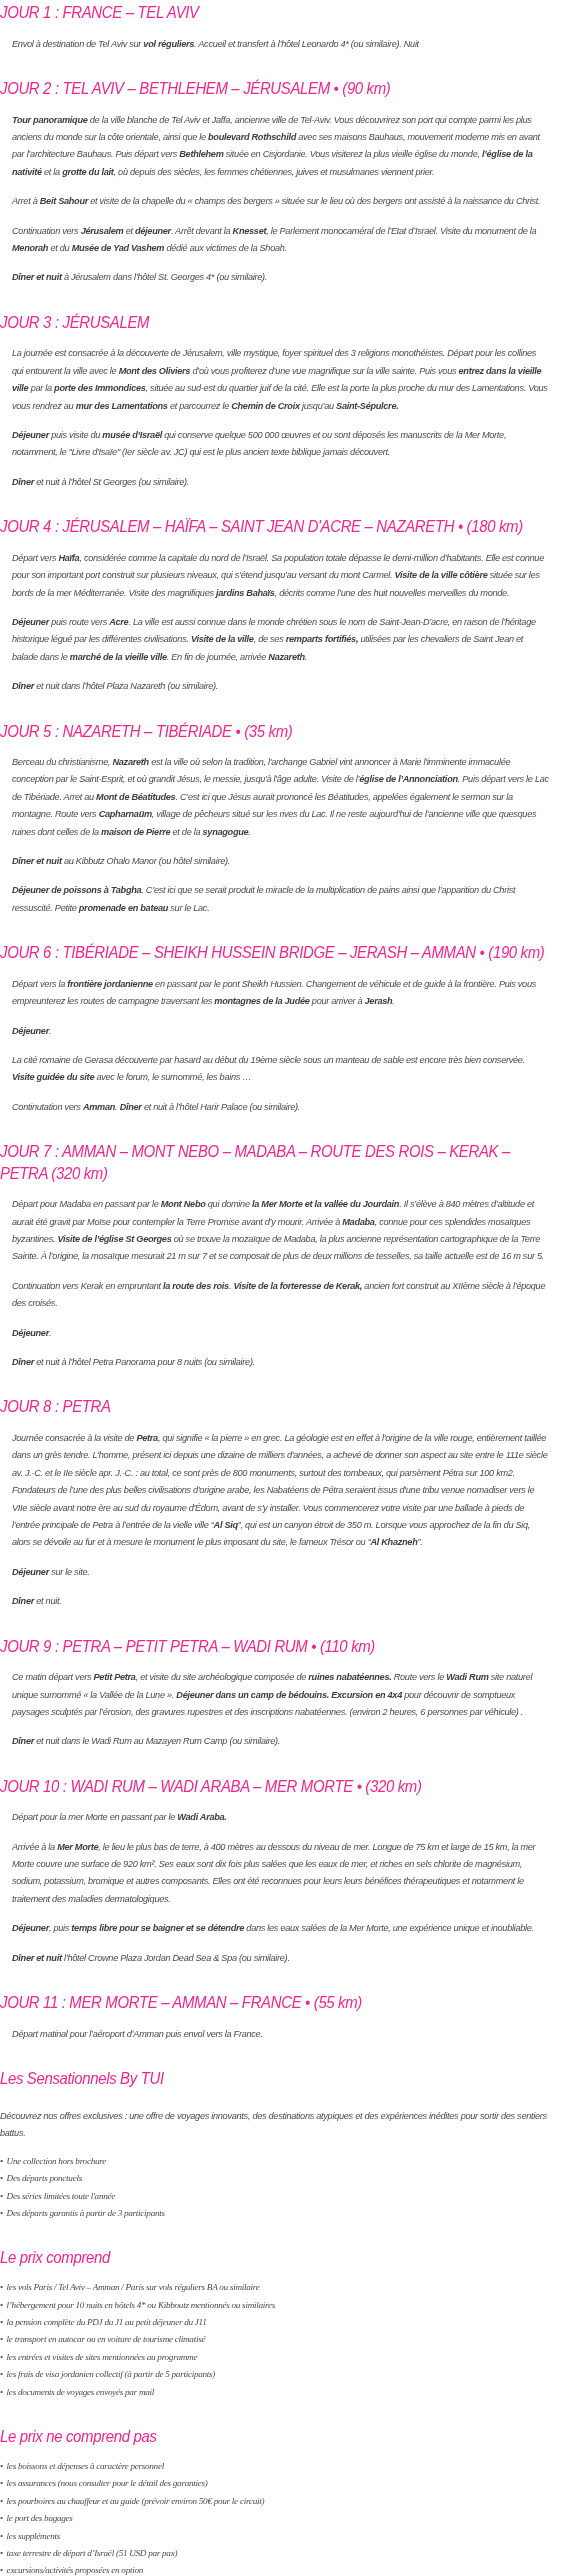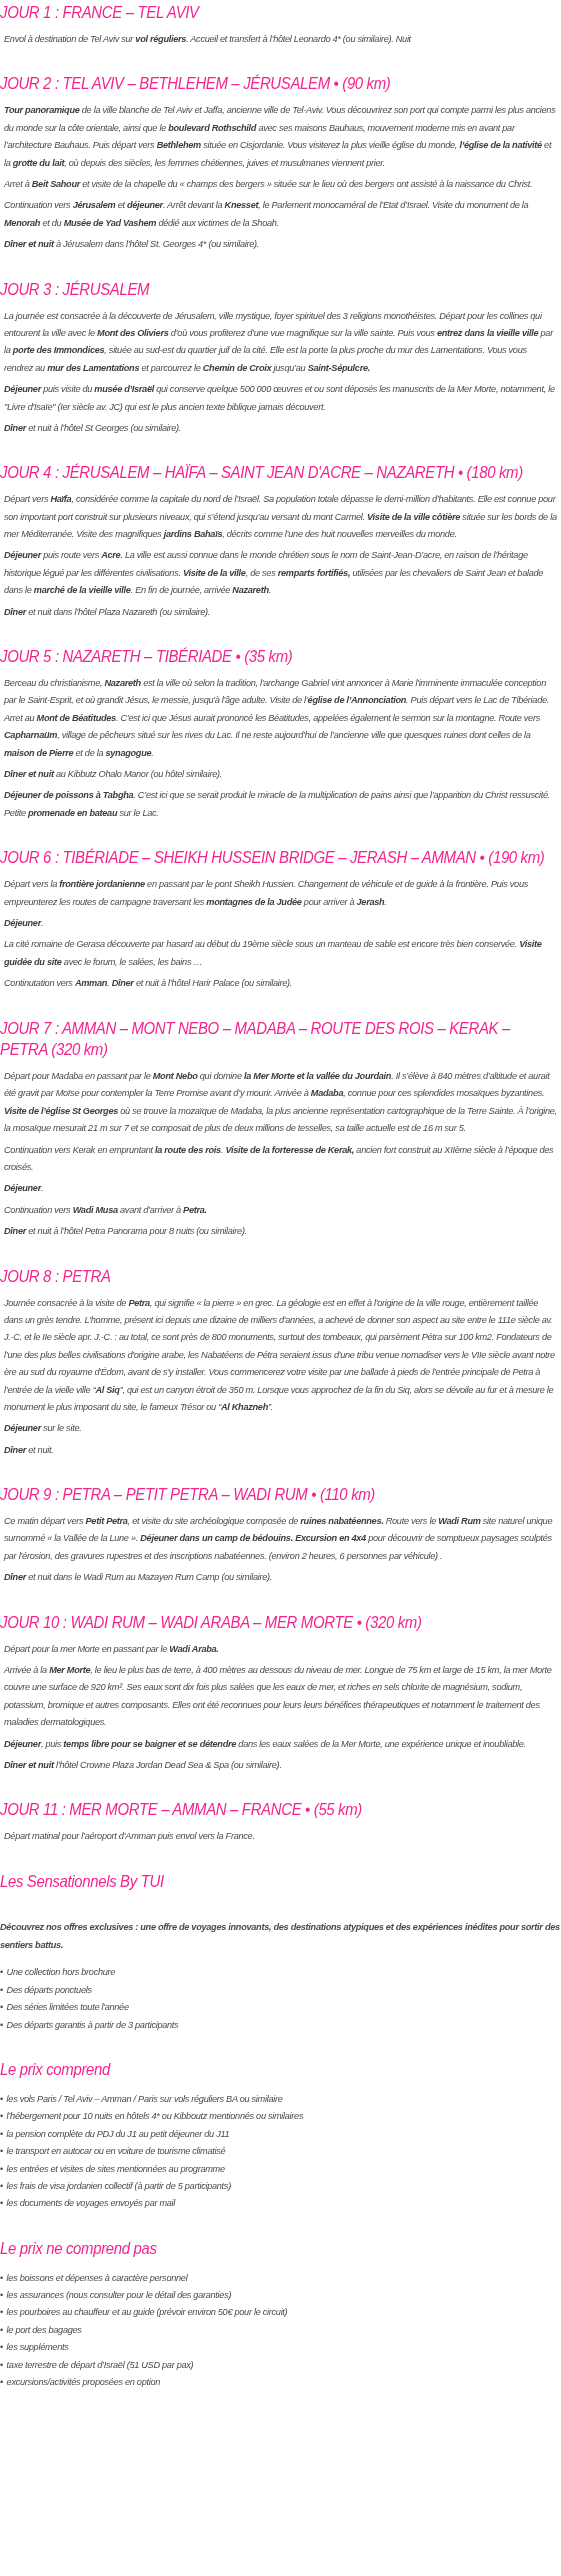--- a/index.html
+++ b/index.html
@@ -25,30 +25,31 @@
     width: 113%;
   }
   .section { margin-bottom: 25px; }
   .section.first { padding-top: 2.2px; }
   .body-text {
     font-size: 9.2px;
     line-height: 17.4px;
     margin: 7.4px 0 0 0;
     letter-spacing: -0.3px;
   }
-  .body-text p { margin: 4px; font-style: italic; }
+  .body-text p { margin: 12px; font-style: italic; }
   .body-text b { font-weight: bold; color: #3e3e3e; }
-  .intro { margin-top: 27px; font-weight: bold; }
+  .intro { margin-top: 18px; font-weight: normal; }
   ul.bullets {
     list-style: none;
     padding: 0;
     margin: 10.4px 0 0 0;
     font-size: 9.2px;
     line-height: 17.4px;
     letter-spacing: -0.3px;
+    font-family: Liberation Serif, serif;
   }
   ul.bullets li::before {
     content: "\2022";
     font-style: normal;
     margin-right: 3.7px;
     color: #4a4a4a;
   }
   .gap-after-intro { margin-top: 19px; }
 </style>
 </head>
@@ -94,31 +95,30 @@
           <p><span>Berceau du christianisme, </span><b>Nazareth</b><span> est la ville où selon la tradition, l'archange Gabriel vint annoncer à Marie l'imminente immaculée conception par le Saint-Esprit, et où grandit Jésus, le messie, jusqu'à l'âge adulte. Visite de l’</span><b>église de l’Annonciation</b><span>. Puis départ vers le Lac de Tibériade. Arret au </span><b>Mont de Béatitudes</b><span>. C’est ici que Jésus aurait prononcé les Béatitudes, appelées également le sermon sur la montagne. Route vers </span><b>Capharnaüm</b><span>, village de pêcheurs situé sur les rives du Lac. Il ne reste aujourd’hui de l’ancienne ville que quesques ruines dont celles de la </span><b>maison de Pierre</b><span> et de la </span><b>synagogue</b><span>.</span></p>
           <p><b>Dîner et nuit</b><span> au Kibbutz Ohalo Manor (ou hôtel similaire).</span></p>
           <p><b>Déjeuner de poissons à Tabgha</b><span>. C’est ici que se serait produit le miracle de la multiplication de pains ainsi que l’apparition du Christ ressuscité. Petite </span><b>promenade en bateau</b><span> sur le Lac.</span></p>
         </div>
       </div>
       <div class="section">
         <h2 class="day-title">JOUR 6 : TIBÉRIADE – SHEIKH HUSSEIN BRIDGE – JERASH – AMMAN • (190 km)</h2>
         <div class="body-text">
           <p><span>Départ vers la </span><b>frontière jordanienne</b><span> en passant par le pont Sheikh Hussien. Changement de véhicule et de guide à la frontière. Puis vous empreunterez les routes de campagne traversant les </span><b>montagnes de la Judée</b><span> pour arriver à </span><b>Jerash</b><span>.</span></p>
           <p><b>Déjeuner</b><span>.</span></p>
-          <p><span>La cité romaine de Gerasa découverte par hasard au début du 19ème siècle sous un manteau de sable est encore très bien conservée. </span><b>Visite guidée du site</b><span> avec le forum, le salées, les bains …</span></p>
+          <p><span>La cité romaine de Gerasa découverte par hasard au début du 19ème siècle sous un manteau de sable est encore très bien conservée. </span><b>Visite guidée du site</b><span> avec le forum, le surnommé, les bains …</span></p>
           <p><span>Continutation vers </span><b>Amman</b><span>. </span><b>Dîner</b><span> et nuit à l’hôtel Harir Palace (ou similaire).</span></p>
         </div>
       </div>
       <div class="section">
         <h2 class="day-title">JOUR 7 : AMMAN – MONT NEBO – MADABA – ROUTE DES ROIS – KERAK – PETRA (320 km)</h2>
         <div class="body-text">
           <p><span>Départ pour Madaba en passant par le </span><b>Mont Nebo</b><span> qui domine </span><b>la Mer Morte et la vallée du Jourdain</b><span>. Il s’élève à 840 mètres d’altitude et aurait été gravit par Moïse pour contempler la Terre Promise avant d’y mourir. Arrivée à </span><b>Madaba</b><span>, connue pour ces splendides mosaïques byzantines. </span><b>Visite de l’église St Georges</b><span> où se trouve la mozaïque de Madaba, la plus ancienne représentation cartographique de la Terre Sainte. À l’origine, la mosaïque mesurait 21 m sur 7 et se composait de plus de deux millions de tesselles, sa taille actuelle est de 16 m sur 5.</span></p>
           <p><span>Continuation vers Kerak en empruntant </span><b>la route des rois</b><span>. </span><b>Visite de la forteresse de Kerak,</b><span> ancien fort construit au XIIème siècle à l’époque des croisés.</span></p>
           <p><b>Déjeuner</b><span>.</span></p>
-          <p><span>Continuation vers </span><b>Wadi Musa</b><span> avant d’arriver à </span><b>Petra.</b></p>
           <p><b>Dîner</b><span> et nuit à l’hôtel Petra Panorama pour 8 nuits (ou similaire).</span></p>
         </div>
       </div>
       <div class="section">
         <h2 class="day-title">JOUR 8 : PETRA</h2>
         <div class="body-text">
           <p><span>Journée consacrée à la visite de </span><b>Petra</b><span>, qui signifie « la pierre » en grec. La géologie est en effet à l'origine de la ville rouge, entièrement taillée dans un grès tendre. L'homme, présent ici depuis une dizaine de milliers d'années, a achevé de donner son aspect au site entre le 111e siècle av. J.-C. et le IIe siècle apr. J.-C. : au total, ce sont près de 800 monuments, surtout des tombeaux, qui parsèment Pétra sur 100 km2. Fondateurs de l’une des plus belles civilisations d'origine arabe, les Nabatéens de Pétra seraient issus d'une tribu venue nomadiser vers le VIIe siècle avant notre ère au sud du royaume d'Édom, avant de s'y installer. Vous commencerez votre visite par une ballade à pieds de l’entrée principale de Petra à l’entrée de la vielle ville “</span><b>Al Siq</b><span>”, qui est un canyon étroit de 350 m. Lorsque vous approchez de la fin du Siq, alors se dévoile au fur et à mesure le monument le plus imposant du site, le fameux Trésor ou “</span><b>Al Khazneh</b><span>”.</span></p>
           <p><b>Déjeuner</b><span> sur le site.</span></p>
           <p><b>Dîner</b><span> et nuit.</span></p>
         </div>

